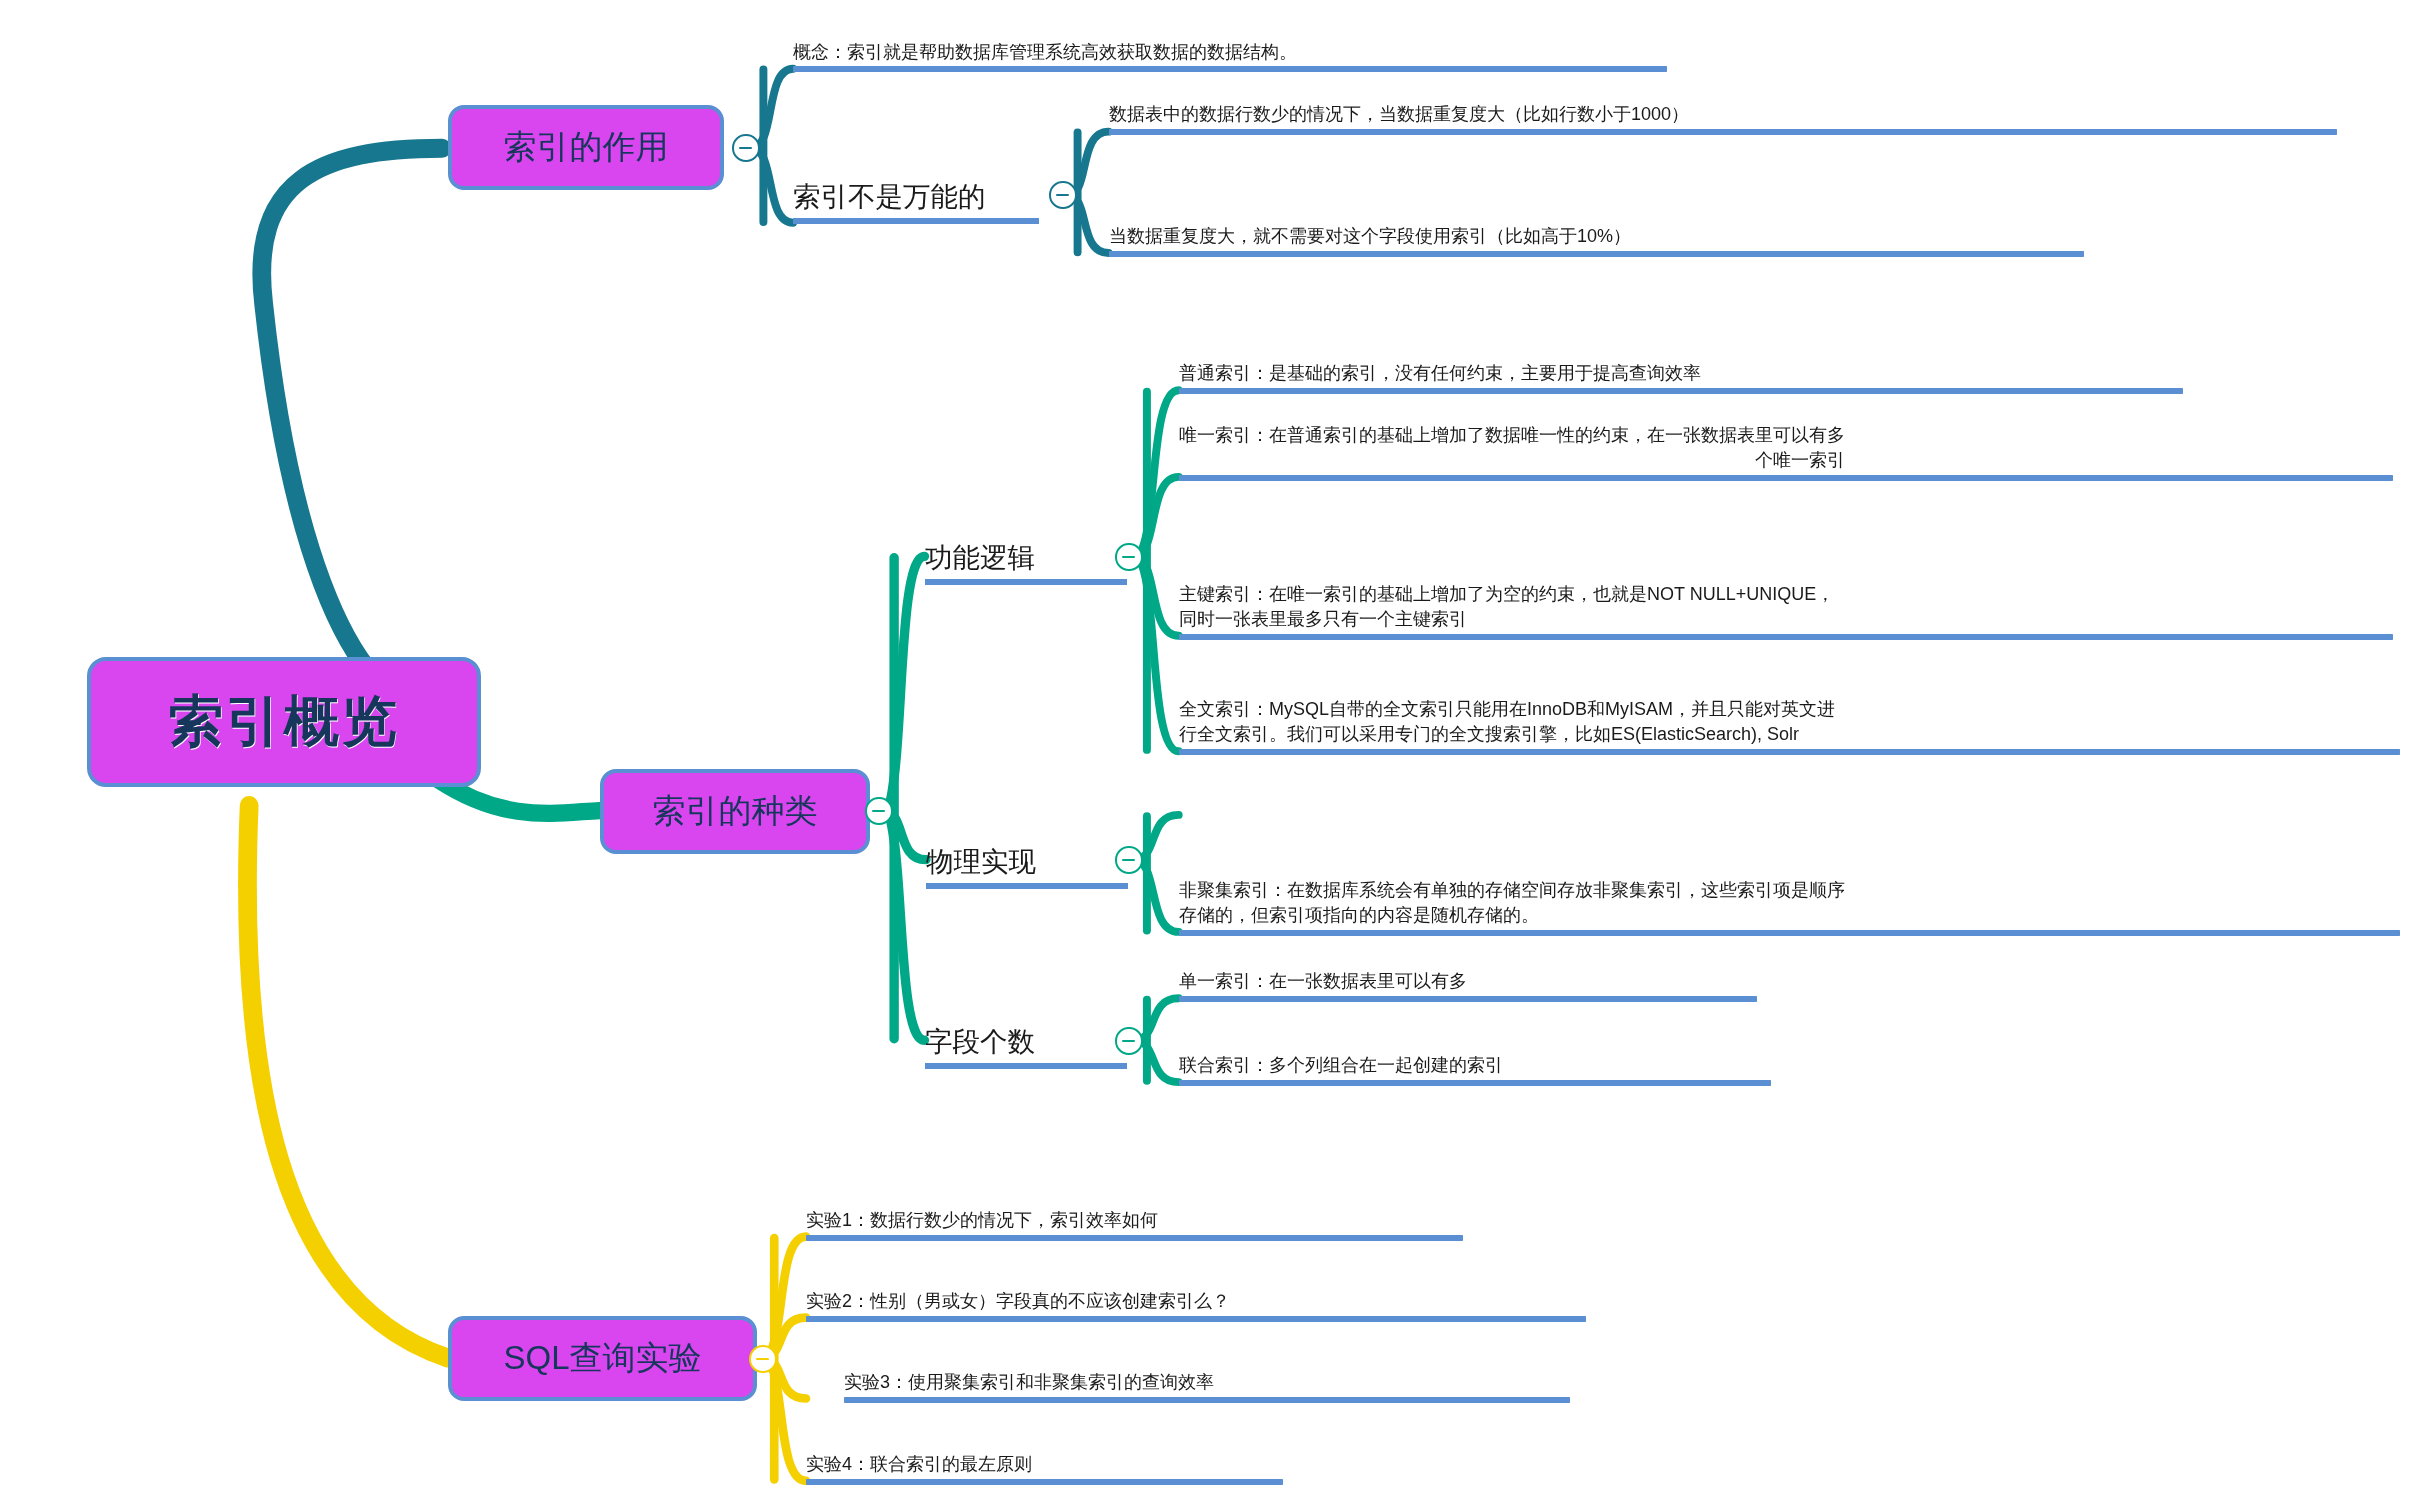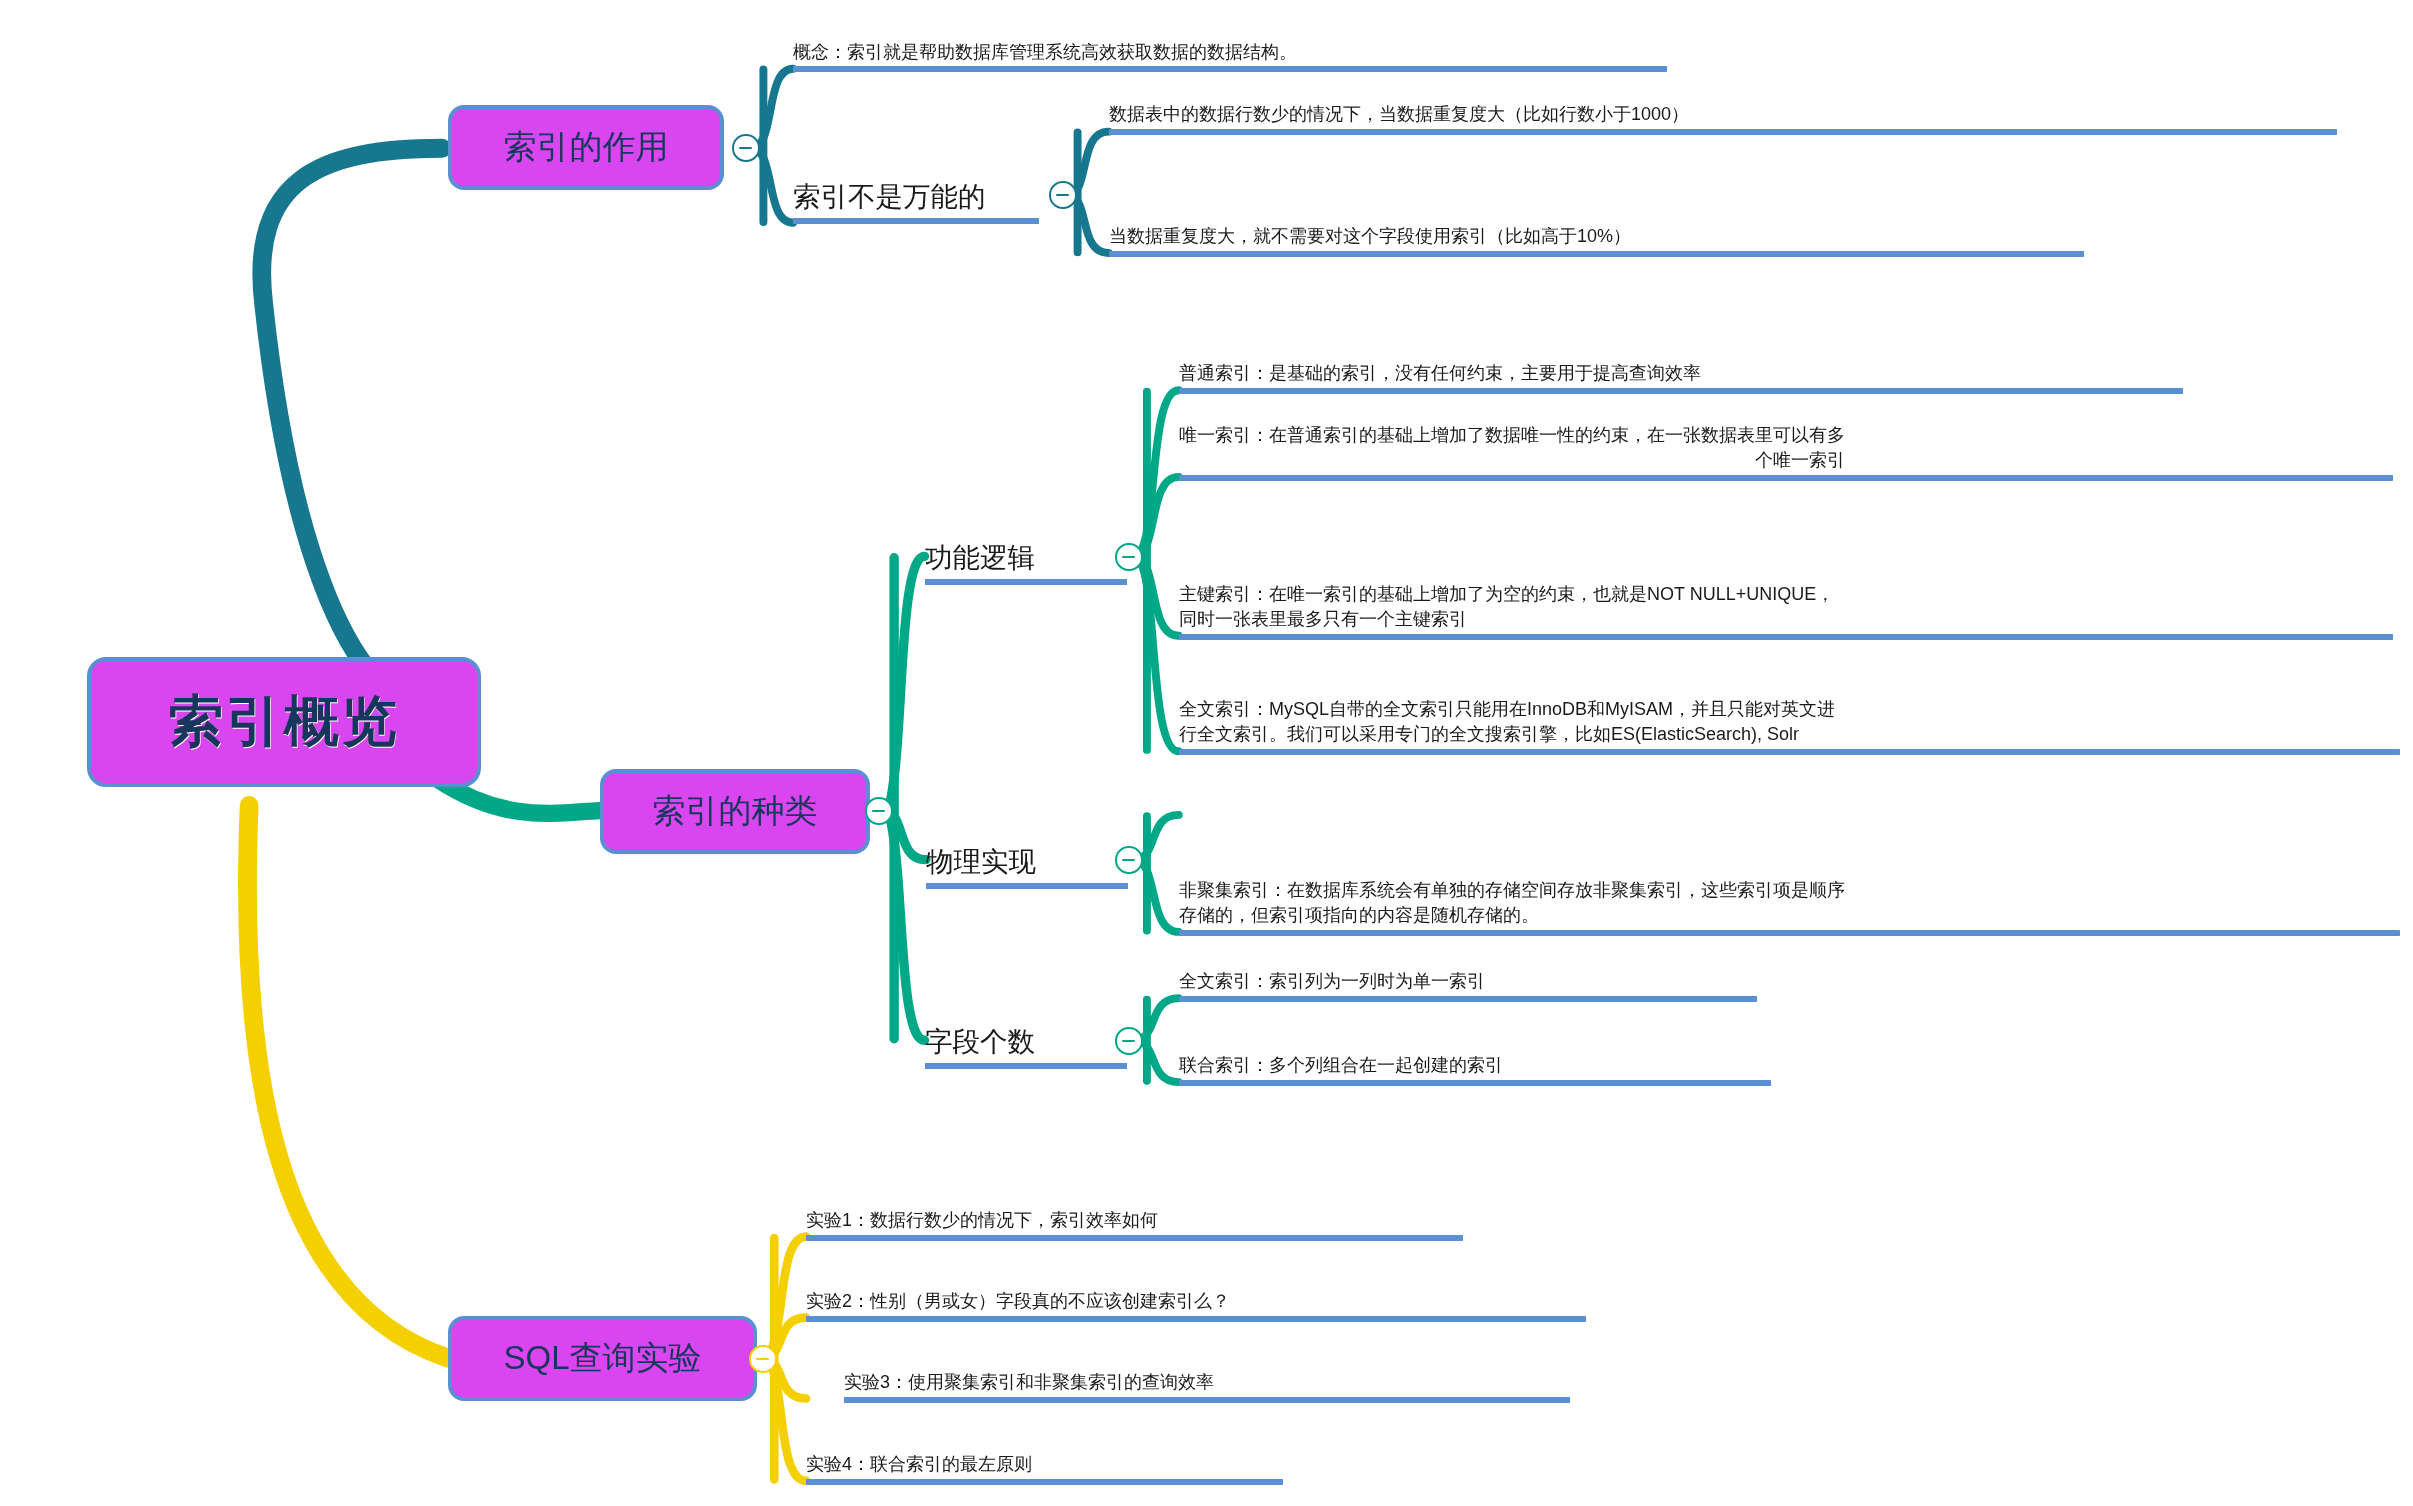--- a/index.html
+++ b/index.html
@@ -240,21 +240,21 @@
     <div class="leaf-rule" style="width:1221px;"></div>
   </div>
 
   <div class="midlabel" style="left:925px; top:1011px; width:202px; height:58px;">
     <div class="ml-text">字段个数</div>
     <div class="ml-rule" style="width:202px;"></div>
   </div>
   <div class="toggle t-teal" style="left:1115px; top:1027px;"></div>
 
   <div class="leaf" style="left:1179px; top:944px; width:578px; height:58px;">
-    <div class="leaf-text">全文索引：索引列为一列时为单一索引</div>
+    <div class="leaf-text">单一索引：在一张数据表里可以有多</div>
     <div class="leaf-rule" style="width:578px;"></div>
   </div>
 
   <div class="leaf" style="left:1179px; top:1028px; width:592px; height:58px;">
     <div class="leaf-text">联合索引：多个列组合在一起创建的索引</div>
     <div class="leaf-rule" style="width:592px;"></div>
   </div>
 
   <div class="node-box lvl1" style="left:448px; top:1316px; width:309px; height:85px;">
     <span>SQL查询实验</span>

